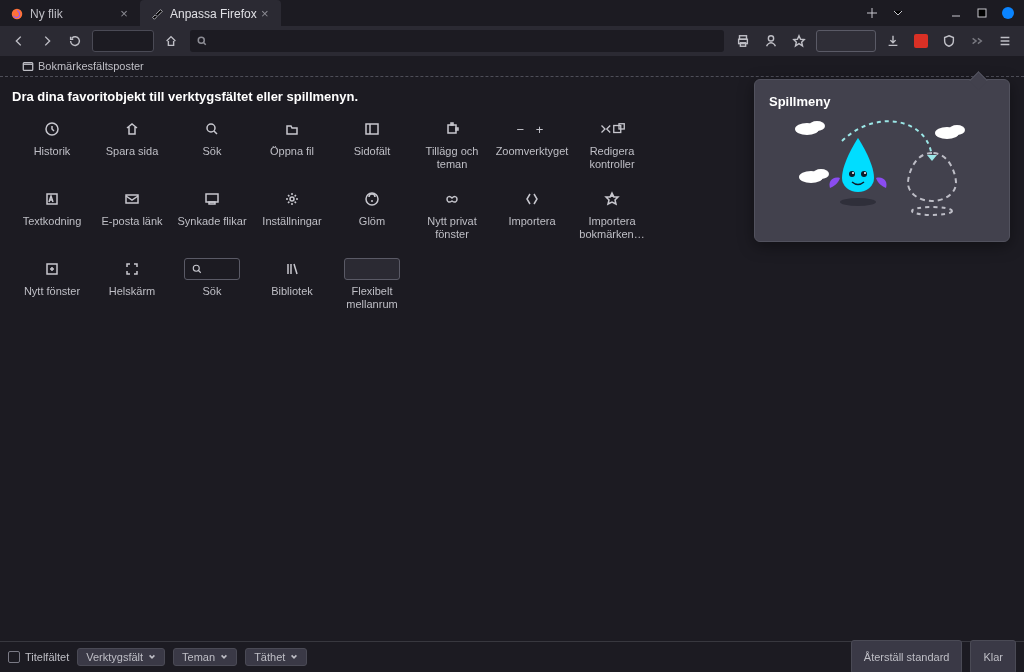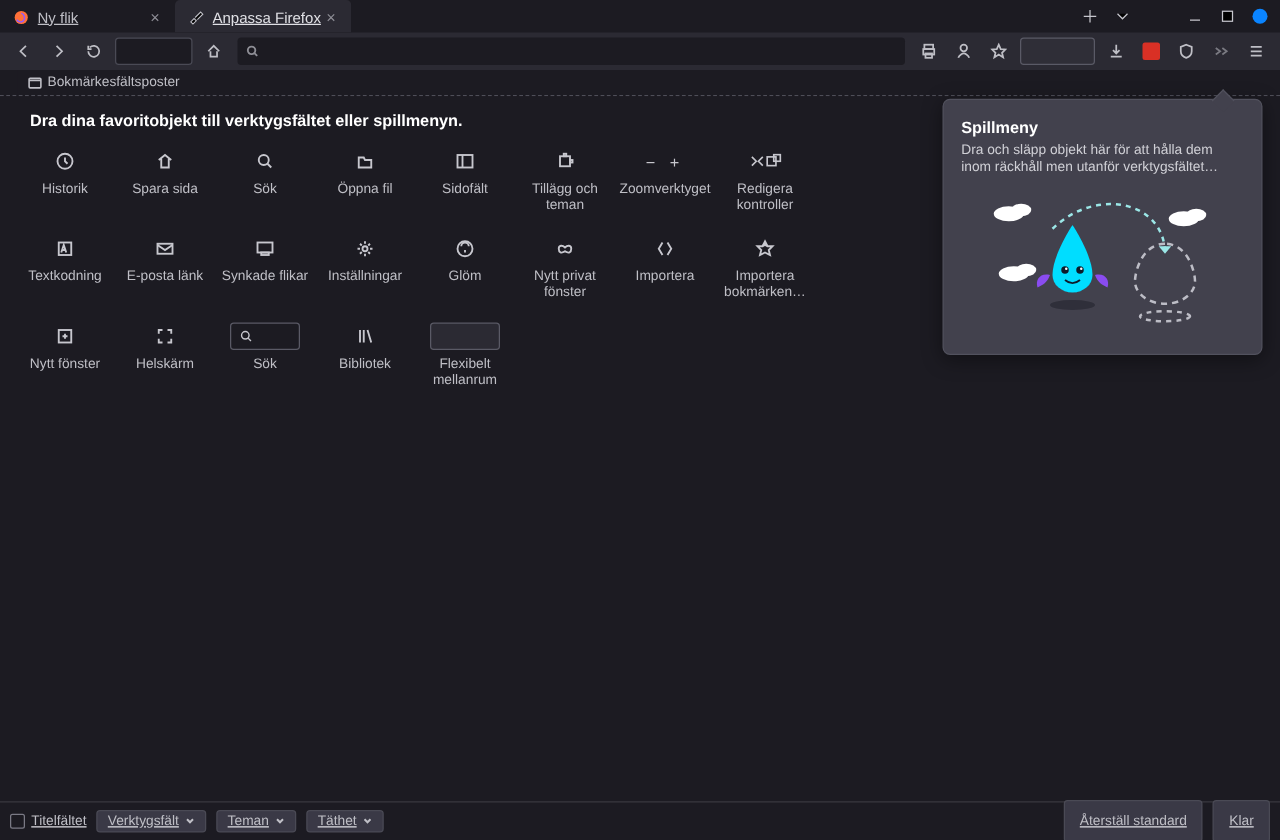--- a/index.html
+++ b/index.html
@@ -17,21 +17,21 @@
     --btn:#3a3946;
     --btn2:#2b2a33;
   }
   *{box-sizing:border-box;}
   html,body{margin:0;padding:0;width:1024px;height:672px;background:var(--bg0);font-family:Segoe UI,Arial,Helvetica,sans-serif;color:var(--text);overflow:hidden;font-size:12px;}
   
   .tabstrip{height:26px;background:var(--bg0);display:flex;align-items:stretch;}
   .tab{display:flex;align-items:center;padding:0 8px 0 10px;min-width:140px;max-width:180px;border-top:1px solid transparent;position:relative;font-size:12px;color:var(--text2);}
   .tab.active{background:var(--bg1);color:var(--text);border-radius:4px 4px 0 0;}
   .tab .ticon{width:14px;height:14px;margin-right:6px;display:flex;align-items:center;justify-content:center;flex:none;}
-  .tab .tlabel{flex:1;white-space:nowrap;overflow:hidden;text-overflow:ellipsis;text-decoration:underline;}
+  .tab .tlabel{flex:1;white-space:nowrap;overflow:hidden;text-overflow:ellipsis;}
   .tab .tclose{flex:none;width:16px;height:16px;display:flex;align-items:center;justify-content:center;color:var(--muted);font-size:13px;}
   .tabstrip .spacer{flex:1;}
   .tabstrip .winbtns{display:flex;align-items:center;gap:14px;padding:0 10px;color:var(--text2);}
   .tabstrip .winbtns .wi{width:12px;height:12px;display:flex;align-items:center;justify-content:center;}
   .dot-blue{width:12px;height:12px;background:#0a84ff;border-radius:50%;}
   
   .navtb{height:30px;background:#2b2a33;display:flex;align-items:center;padding:0 6px;gap:2px;}
   .iconbtn{width:26px;height:24px;display:flex;align-items:center;justify-content:center;color:var(--text2);border-radius:4px;}
   .iconbtn svg{width:14px;height:14px;fill:none;stroke:currentColor;stroke-width:1.6;}
   .urlbar{flex:0 0 62px;height:22px;background:#1c1b22;border:1px solid #4a4a55;border-radius:3px;margin:0 2px;}
@@ -39,39 +39,39 @@
   .searchbar{flex:1;height:22px;background:var(--bg0);border-radius:3px;display:flex;align-items:center;padding:0 6px;color:var(--muted);margin:0 4px;}
   .searchbar svg{width:12px;height:12px;fill:none;stroke:currentColor;stroke-width:2;margin-right:4px;}
   .navtb .rgrp{display:flex;align-items:center;gap:2px;}
   .red-square{width:14px;height:14px;background:#d93025;border-radius:2px;}
   
   .bmrow{height:20px;display:flex;align-items:center;padding:0 8px;font-size:11px;color:var(--text2);gap:4px;background:#1c1b22;margin-left:14px;}
   .bmrow svg{width:12px;height:12px;fill:none;stroke:currentColor;stroke-width:1.5;}
   .dashline{height:0;border-top:1px dashed #4e4e58;margin:0 0 0 0;}
   
   .content{position:relative;height:calc(672px - 26px - 30px - 20px - 1px - 31px);background:var(--bg0);}
-  .heading{position:absolute;left:24px;top:12px;font-size:13px;font-weight:700;color:#fff;}
+  .heading{position:absolute;left:12px;top:12px;font-size:13px;font-weight:700;color:#fff;}
   
   .grid{position:absolute;left:12px;top:40px;display:flex;flex-wrap:wrap;width:640px;}
   .item{width:80px;display:flex;flex-direction:column;align-items:center;text-align:center;margin:0 0 16px 0;color:var(--text2);font-size:11px;line-height:13px;}
   .item .ibox{width:56px;height:24px;display:flex;align-items:center;justify-content:center;margin-bottom:4px;}
   .item svg{width:16px;height:16px;fill:none;stroke:#c7c7ce;stroke-width:1.5;}
   .item .ilabel{min-height:26px;}
   .searchbox, .flexbox{width:68px;height:22px;border:1px solid #5a5a66;border-radius:3px;background:#1d1c23;display:flex;align-items:center;justify-content:flex-start;padding:0 6px;}
   .searchbox{background:#1c1b22;}
   .searchbox svg{width:12px;height:12px;}
   .flexbox{background:#2b2a33;border:1px solid #5a5a66;}
   
   .ovpanel{position:absolute;right:14px;top:2px;width:256px;background:#42414d;border:1px solid #52525e;border-radius:6px;padding:14px 14px 18px 14px;box-shadow:0 4px 16px rgba(0,0,0,0.4);}
   .ovpanel:before{content:"";position:absolute;top:-6px;right:24px;width:12px;height:12px;background:#42414d;border-left:1px solid #52525e;border-top:1px solid #52525e;transform:rotate(45deg);}
   .ovpanel h3{margin:0 0 4px 0;font-size:13px;font-weight:700;color:#fff;}
   .ovpanel p{margin:0 0 14px 0;font-size:11px;color:#d0d0d6;line-height:14px;}
   .ovart{display:flex;justify-content:center;}
   
-  .bottombar{position:absolute;left:0;right:0;bottom:0;height:31px;border-top:1px solid #38383f;background:var(--bg0);display:flex;align-items:center;padding:0 8px;gap:8px;text-decoration:underline;}
+  .bottombar{position:absolute;left:0;right:0;bottom:0;height:31px;border-top:1px solid #38383f;background:var(--bg0);display:flex;align-items:center;padding:0 8px;gap:8px;}
   .chk{display:flex;align-items:center;gap:5px;font-size:11px;color:var(--text2);}
   .chk .box{width:12px;height:12px;border:1px solid #7a7a85;border-radius:2px;}
   .drop{height:18px;padding:0 8px;background:#3a3946;border:1px solid #4a4a55;border-radius:3px;color:var(--text2);font-size:11px;display:flex;align-items:center;gap:5px;}
   .drop svg{width:8px;height:8px;fill:none;stroke:currentColor;stroke-width:2;}
   .bottombar .spacer{flex:1;}
   .btn{height:22px;padding:16px 12px;background:#3a3946;border:1px solid #4a4a55;border-radius:3px;color:var(--text2);font-size:11px;display:flex;align-items:center;}
 </style>
 </head>
 <body>
 
@@ -389,21 +389,20 @@
       <div class="item">
         <div class="ibox">
           <div class="flexbox"></div>
         </div>
         <div class="ilabel">Flexibelt mellanrum</div>
       </div>
     </div>
 
   <div class="ovpanel">
     <h3>Spillmeny</h3>
-    <p>Dra och släpp objekt här för att hålla dem inom räckhåll men utanför verktygsfältet…</p>
     <div class="ovart">
       <svg width="190" height="110" viewBox="0 0 190 110">
 
         <g fill="#fff">
           <ellipse cx="20" cy="16" rx="12" ry="6"></ellipse>
             <ellipse cx="30" cy="13" rx="8" ry="5"></ellipse>
           <ellipse cx="160" cy="20" rx="12" ry="6"></ellipse>
             <ellipse cx="170" cy="17" rx="8" ry="5"></ellipse>
           <ellipse cx="24" cy="64" rx="12" ry="6"></ellipse>
             <ellipse cx="34" cy="61" rx="8" ry="5"></ellipse>

